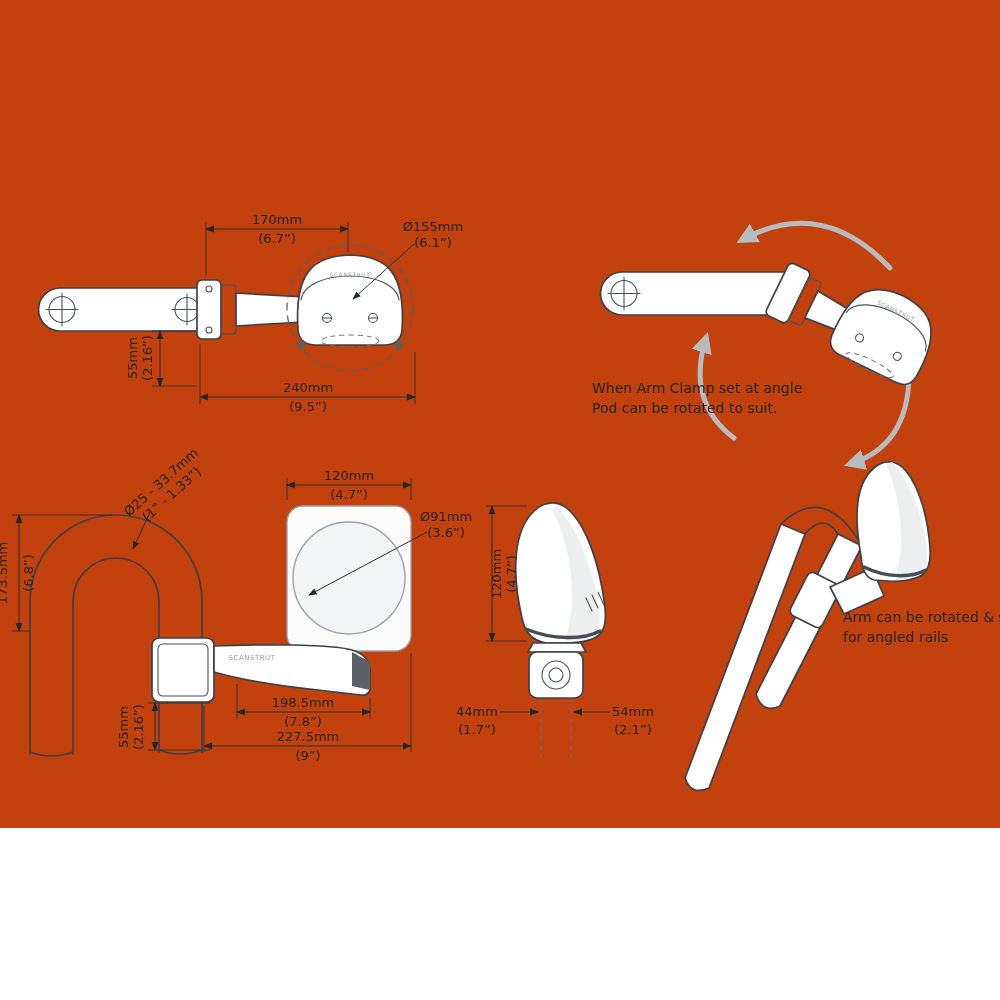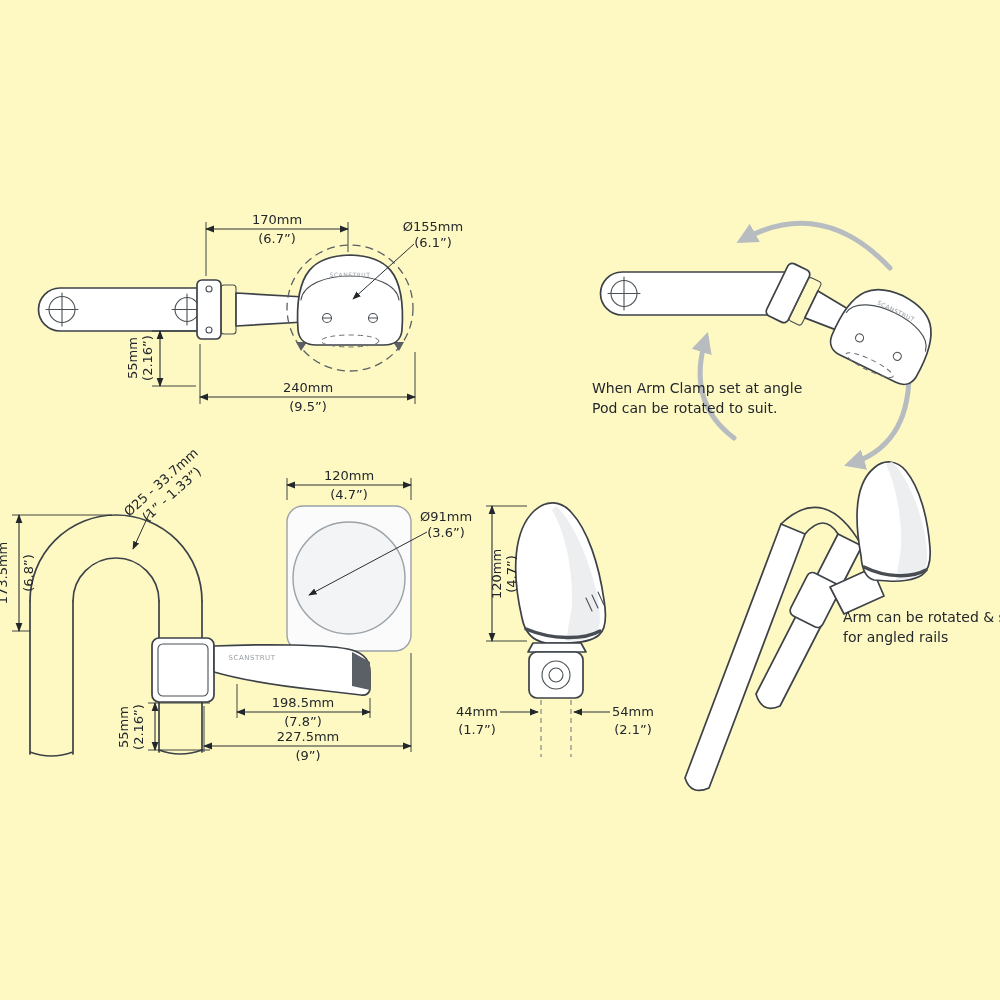--- a/index.html
+++ b/index.html
@@ -1,16 +1,16 @@
 <!DOCTYPE html>
 <html><head>
 <meta charset="utf-8">
 <style>
   html,body{margin:0;padding:0;background:#ffffff;}
-  .canvas{position:relative;width:1000px;height:1000px;background:#fef9c3;overflow:hidden;}
+  .canvas{position:relative;width:1000px;height:828px;background:#c2410c;overflow:hidden;}
   svg{display:block;}
   
   .ln  {stroke:#3c4248;stroke-width:1.7;fill:#ffffff;stroke-linejoin:round;stroke-linecap:round;}
   .lno {stroke:#3c4248;stroke-width:1.7;fill:none;stroke-linejoin:round;stroke-linecap:round;}
   .ln2 {stroke:#4a5055;stroke-width:1.1;fill:none;stroke-linecap:round;}
   .lt  {stroke:#9aa1a7;stroke-width:1.4;}
   .dash {stroke:#5a6065;stroke-width:1.3;fill:none;stroke-dasharray:8 5;}
   .dash2{stroke:#6a7076;stroke-width:1;fill:none;stroke-dasharray:5 4;}
   .ext {stroke:#2b3035;stroke-width:0.9;fill:none;}
   .dim {stroke:#2b3035;stroke-width:1.1;fill:none;}

